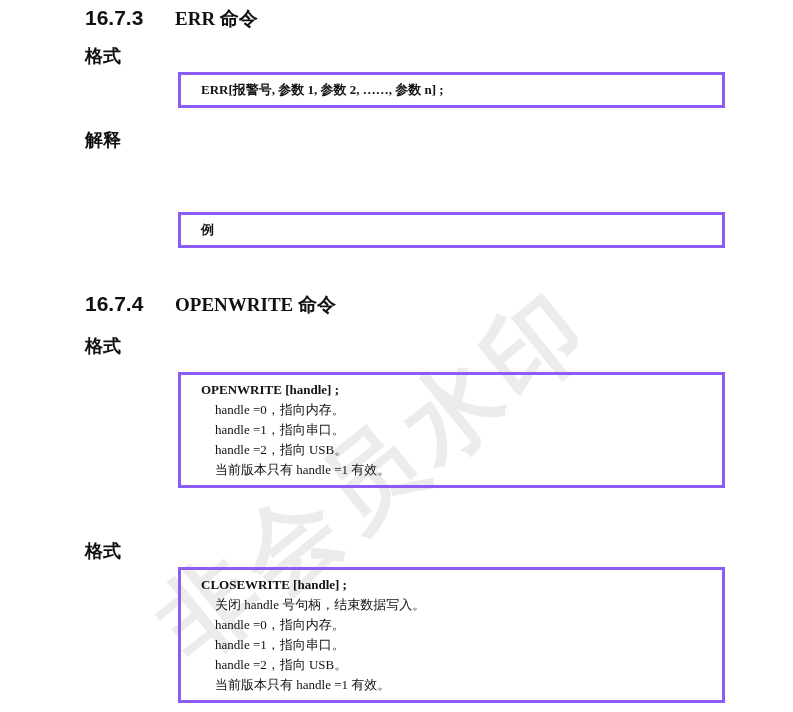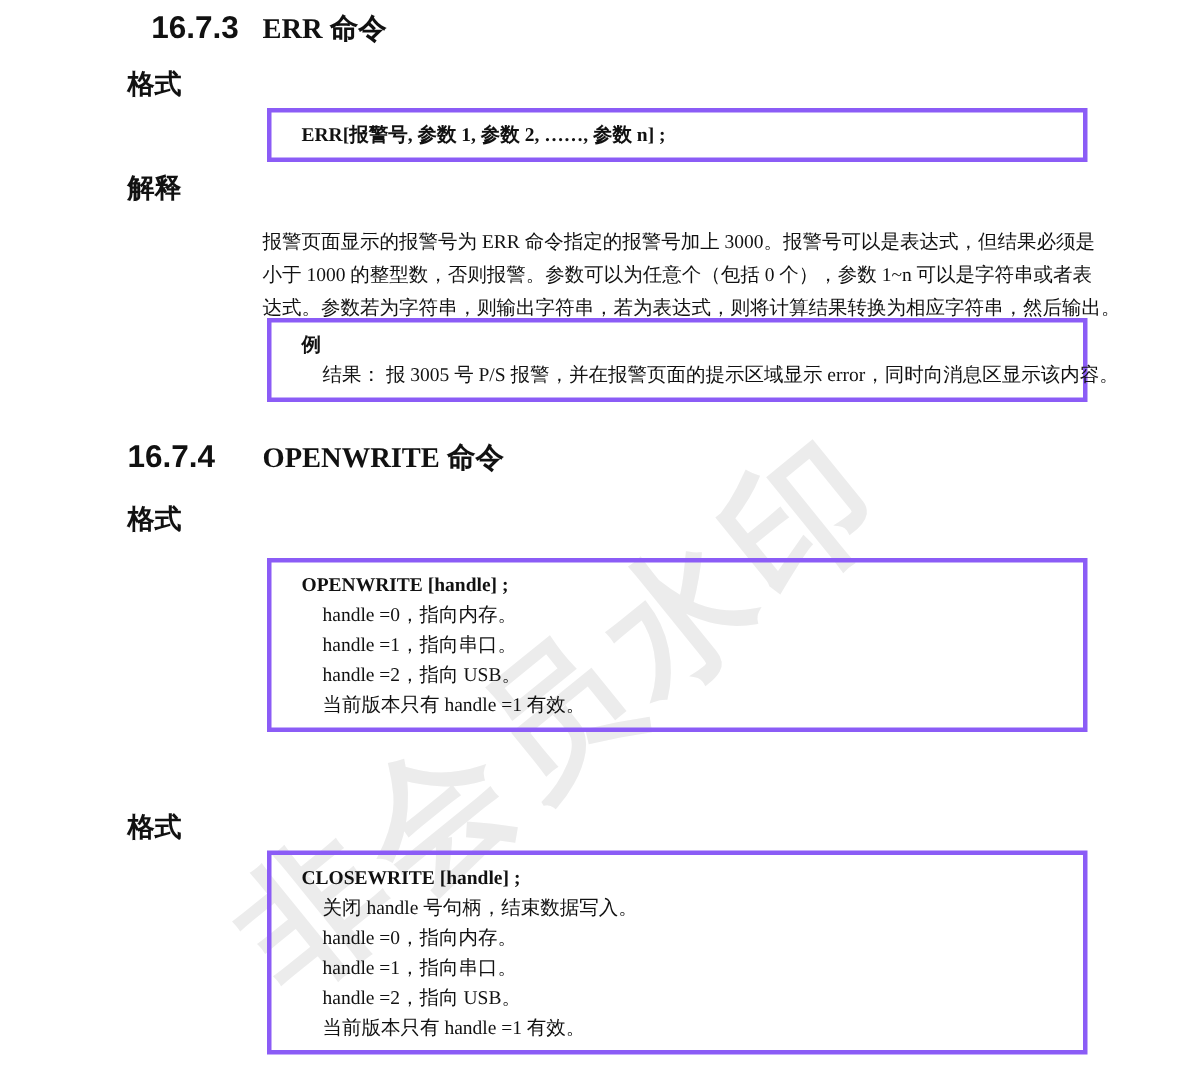--- a/index.html
+++ b/index.html
@@ -70,41 +70,35 @@
   }
   .para-line { white-space:nowrap; }
 </style>
 </head>
 <body>
 
 <div class="page">
 
   <div class="watermark">非会员水印</div>
 
-  <div class="heading" style="top:6px;text-align:center;">
+  <div class="heading" style="top:6px;">
     <span class="hnum">16.7.3</span><span class="htitle">ERR 命令</span>
   </div>
 
   <div class="side-label" style="top:44px;">格式</div>
 
   <div class="fmt-box" style="top:72px;">
     <div class="box-syntax">ERR[报警号, 参数 1, 参数 2, ……, 参数 n] ;</div>
   </div>
 
-  <div class="side-label" style="top:113px;">解释</div>
+  <div class="side-label" style="top:128px;">解释</div>
 
-  <div class="para" style="top:150px;">
-    <div class="para-line">报警页面显示的报警号为 ERR 命令指定的报警号加上 3000。报警号可以是表达式，但结果必须是</div>
-    <div class="para-line">小于 1000 的整型数，否则报警。参数可以为任意个（包括 0 个），参数 1~n 可以是字符串或者表</div>
-    <div class="para-line">达式。参数若为字符串，则输出字符串，若为表达式，则将计算结果转换为相应字符串，然后输出。</div>
-  </div>
 
   <div class="fmt-box" style="top:212px;">
     <div class="box-syntax">例</div>
-    <div class="box-line">结果： 报 3005 号 P/S 报警，并在报警页面的提示区域显示 error，同时向消息区显示该内容。</div>
   </div>
 
   <div class="heading" style="top:292px;">
     <span class="hnum">16.7.4</span><span class="htitle">OPENWRITE 命令</span>
   </div>
 
   <div class="side-label" style="top:334px;">格式</div>
 
   <div class="fmt-box" style="top:372px;">
     <div class="box-syntax">OPENWRITE [handle] ;</div>

